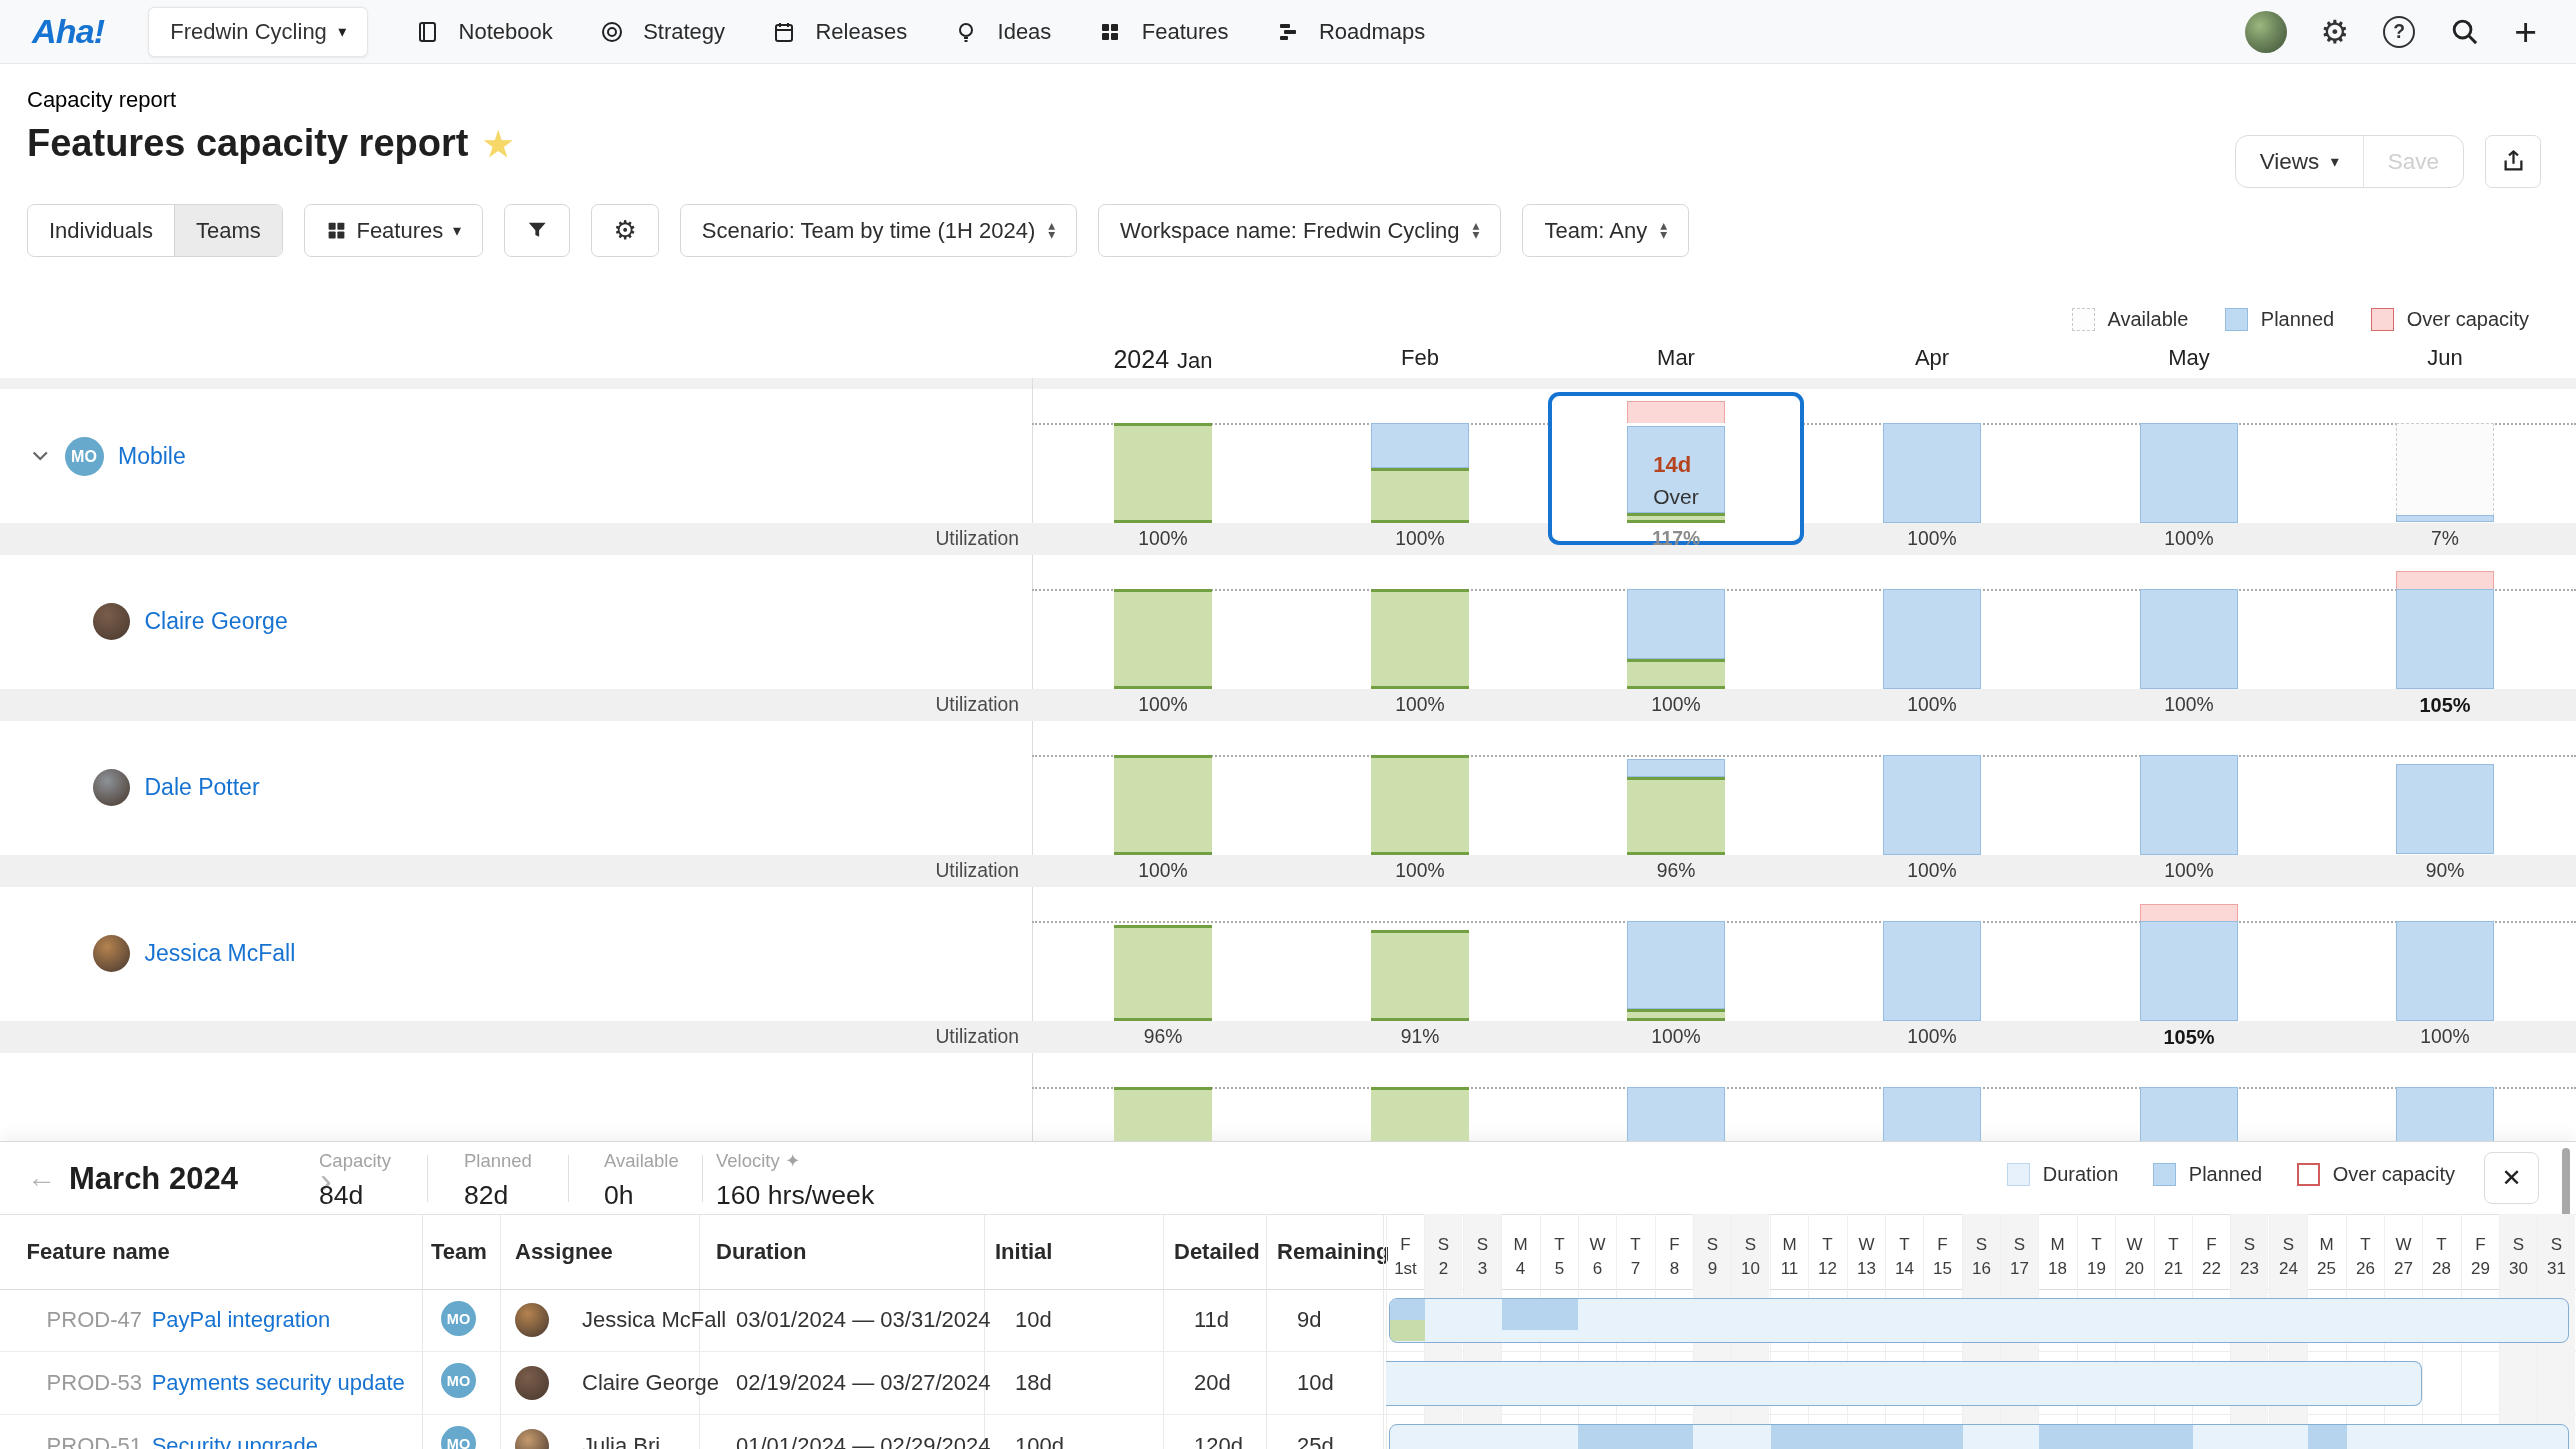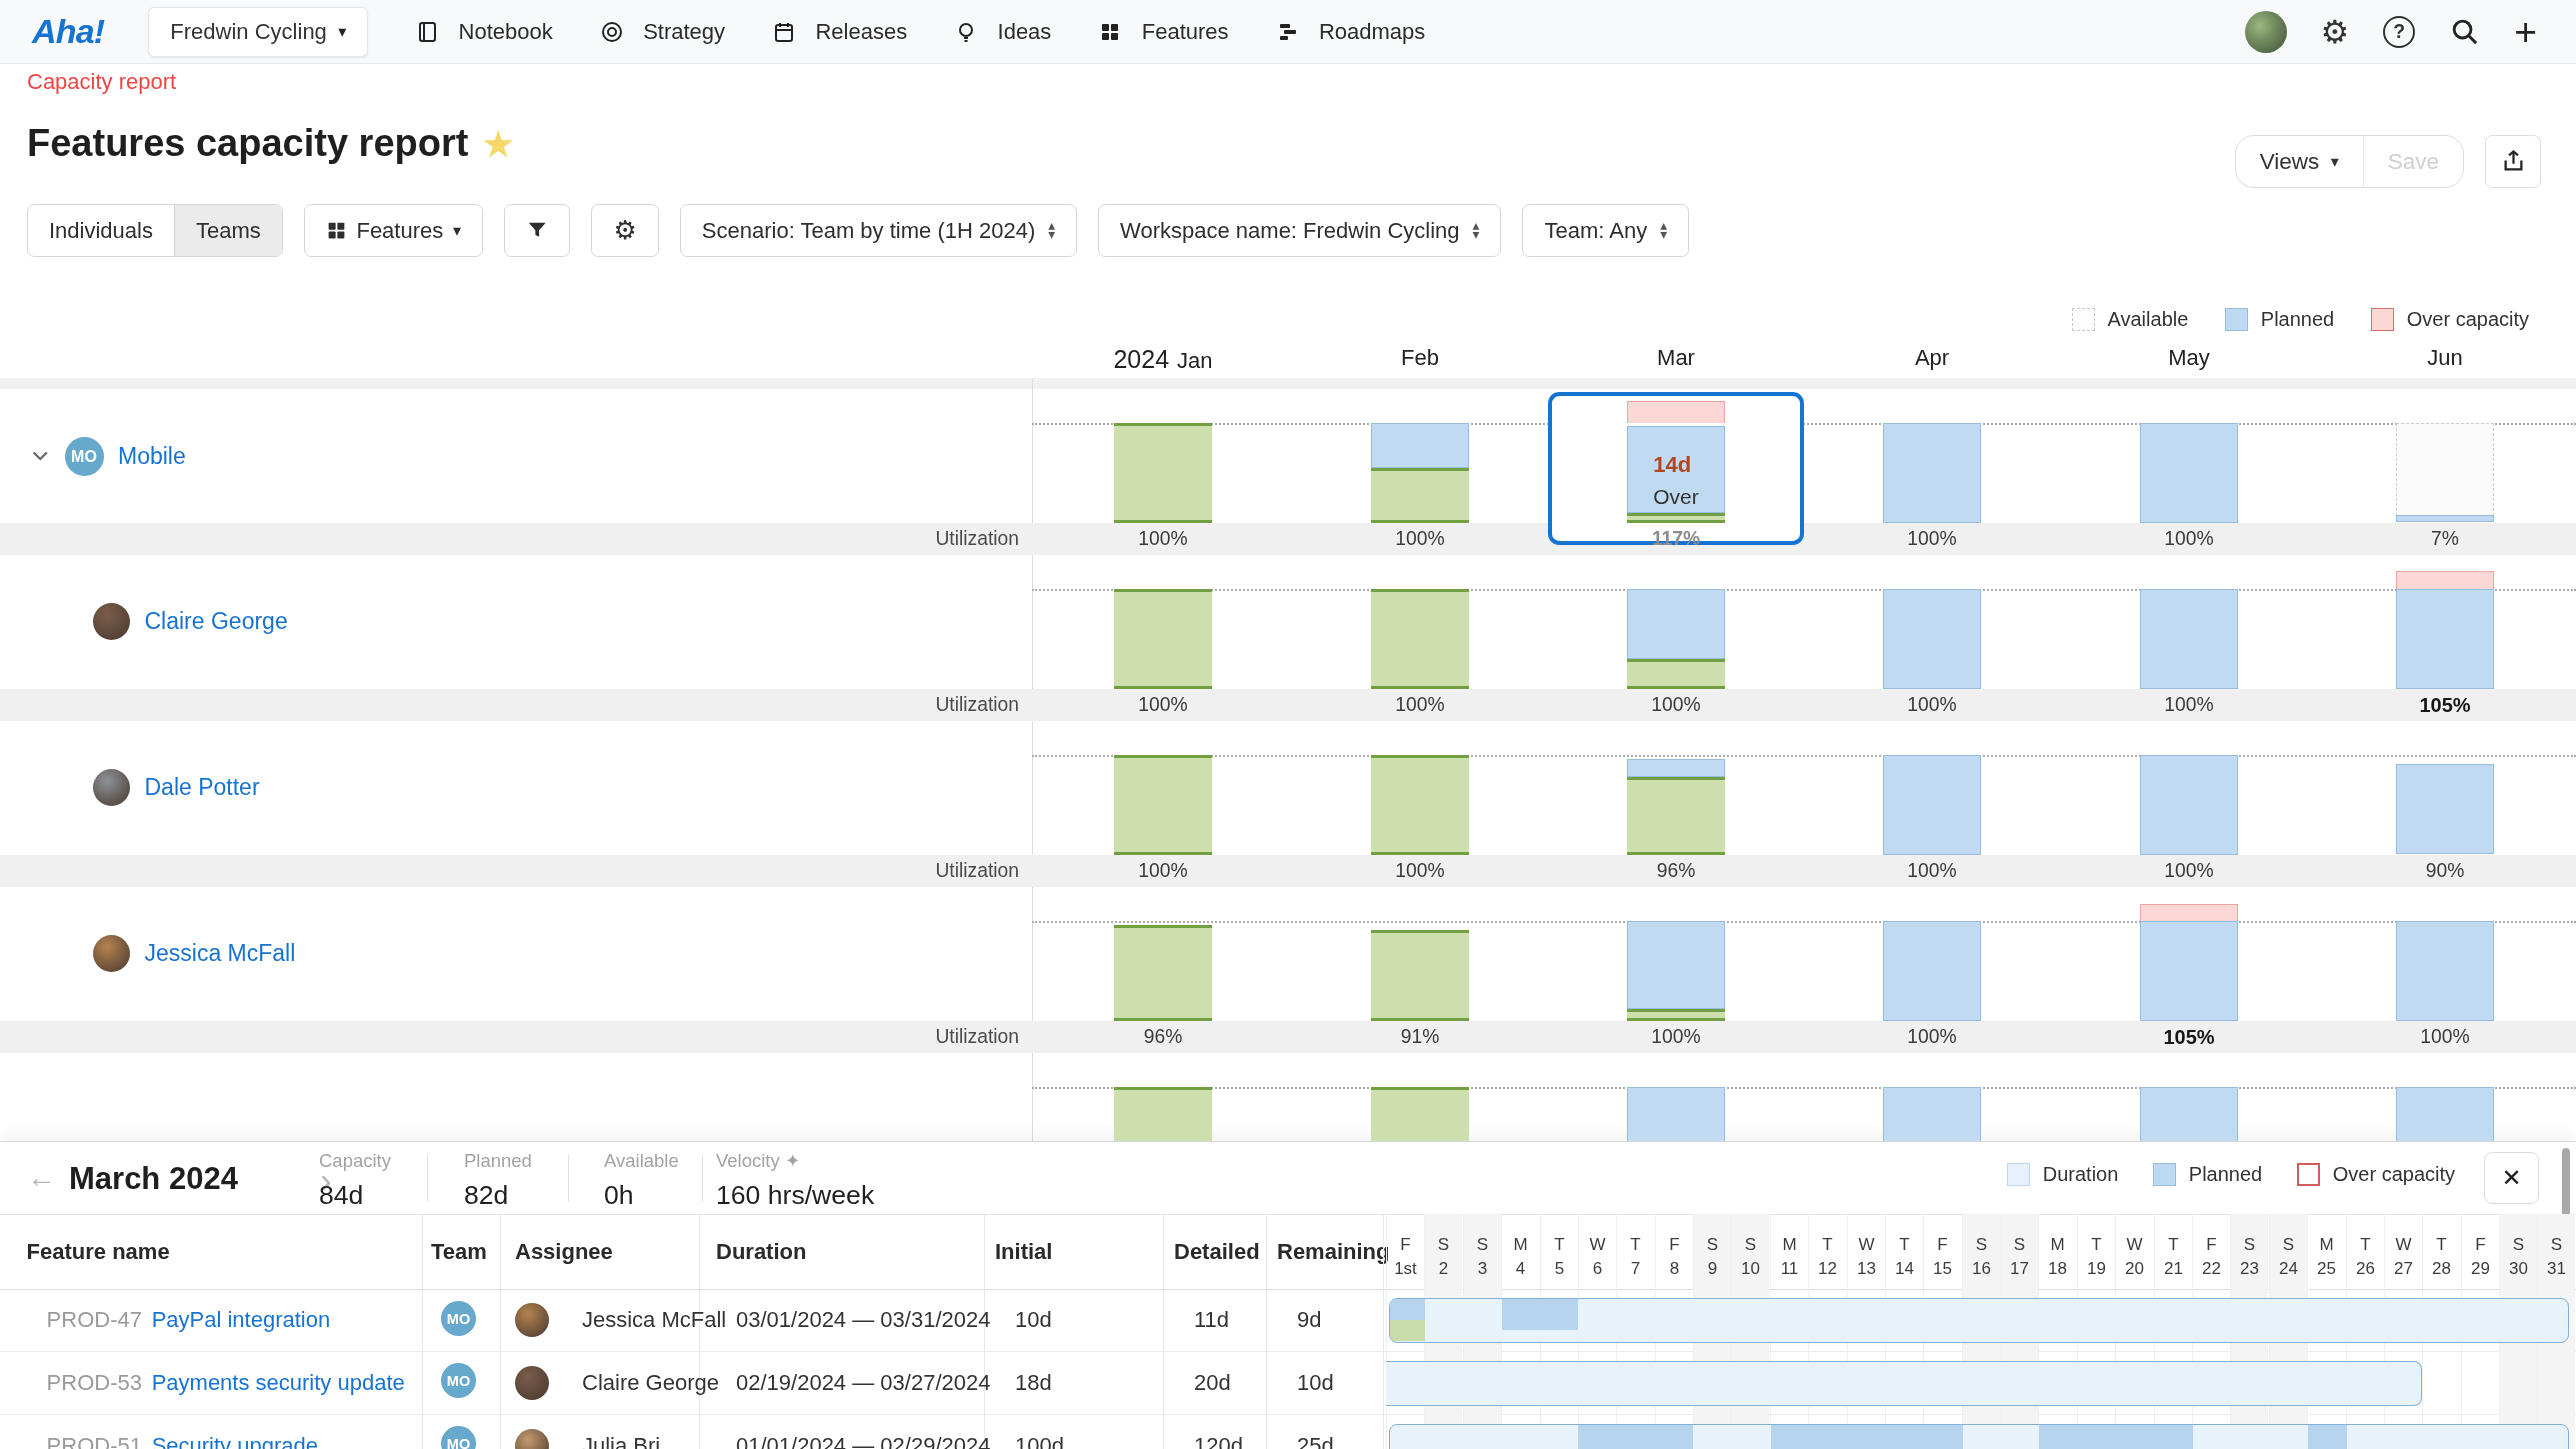--- a/index.html
+++ b/index.html
@@ -20,25 +20,25 @@
   .nav-item svg{margin-right:9.7px;}
   #nav-right{margin-left:auto;display:flex;align-items:center;margin-right:39px;gap:34px;}
   #nav-avatar{width:42px;height:42px;border-radius:50%;
      background:radial-gradient(circle at 35% 35%, #9db87f 0%, #6d855b 45%, #3f5138 100%);}
   .nav-icon{color:#333;display:flex;align-items:center;cursor:pointer;}
   #help-icon{width:32px;height:32px;border:2.4px solid #333;border-radius:50%;display:flex;
              align-items:center;justify-content:center;font-size:19.3px;font-weight:700;}
   #plus-icon{font-size:39px;font-weight:300;color:#222;line-height:32px;}
 
   
-  #breadcrumb{left:27px;top:69px;font-size:22px;color:#ef4444;}
+  #breadcrumb{left:27px;top:87px;font-size:22px;color:#000000;}
   #page-title{left:27px;top:122px;font-size:38px;font-weight:700;color:#1f1f1f;display:flex;align-items:center;}
   #title-star{color:#f6d869;font-size:34px;margin-left:14.5px;}
   #head-actions{top:135px;right:35px;display:flex;align-items:stretch;gap:21px;height:53px;}
-  .seg-btn{display:flex;border:0.8px solid #dcdcdc;border-radius:19px;overflow:hidden;background:#fff;}
+  .seg-btn{display:flex;border:0.8px solid #dcdcdc;border-radius:13px;overflow:hidden;background:#fff;}
   .seg-btn>div{display:flex;align-items:center;padding:0 24px;font-size:22.5px;}
   #views-btn{color:#333;border-right:0.8px solid #e3e3e3;cursor:pointer;}
   #views-btn .caret{margin-left:11.3px;font-size:16px;}
   #save-btn{color:#cfcfcf;}
   #share-btn{width:56px;border:0.8px solid #dcdcdc;border-radius:7.2px;background:#fff;display:flex;
              align-items:center;justify-content:center;cursor:pointer;}
 
   
   #filterbar{left:27px;top:204px;display:flex;align-items:center;gap:21px;height:53px;}
   .fpill{height:53px;border:0.8px solid #d6d6d6;border-radius:7.2px;background:#fff;display:flex;

